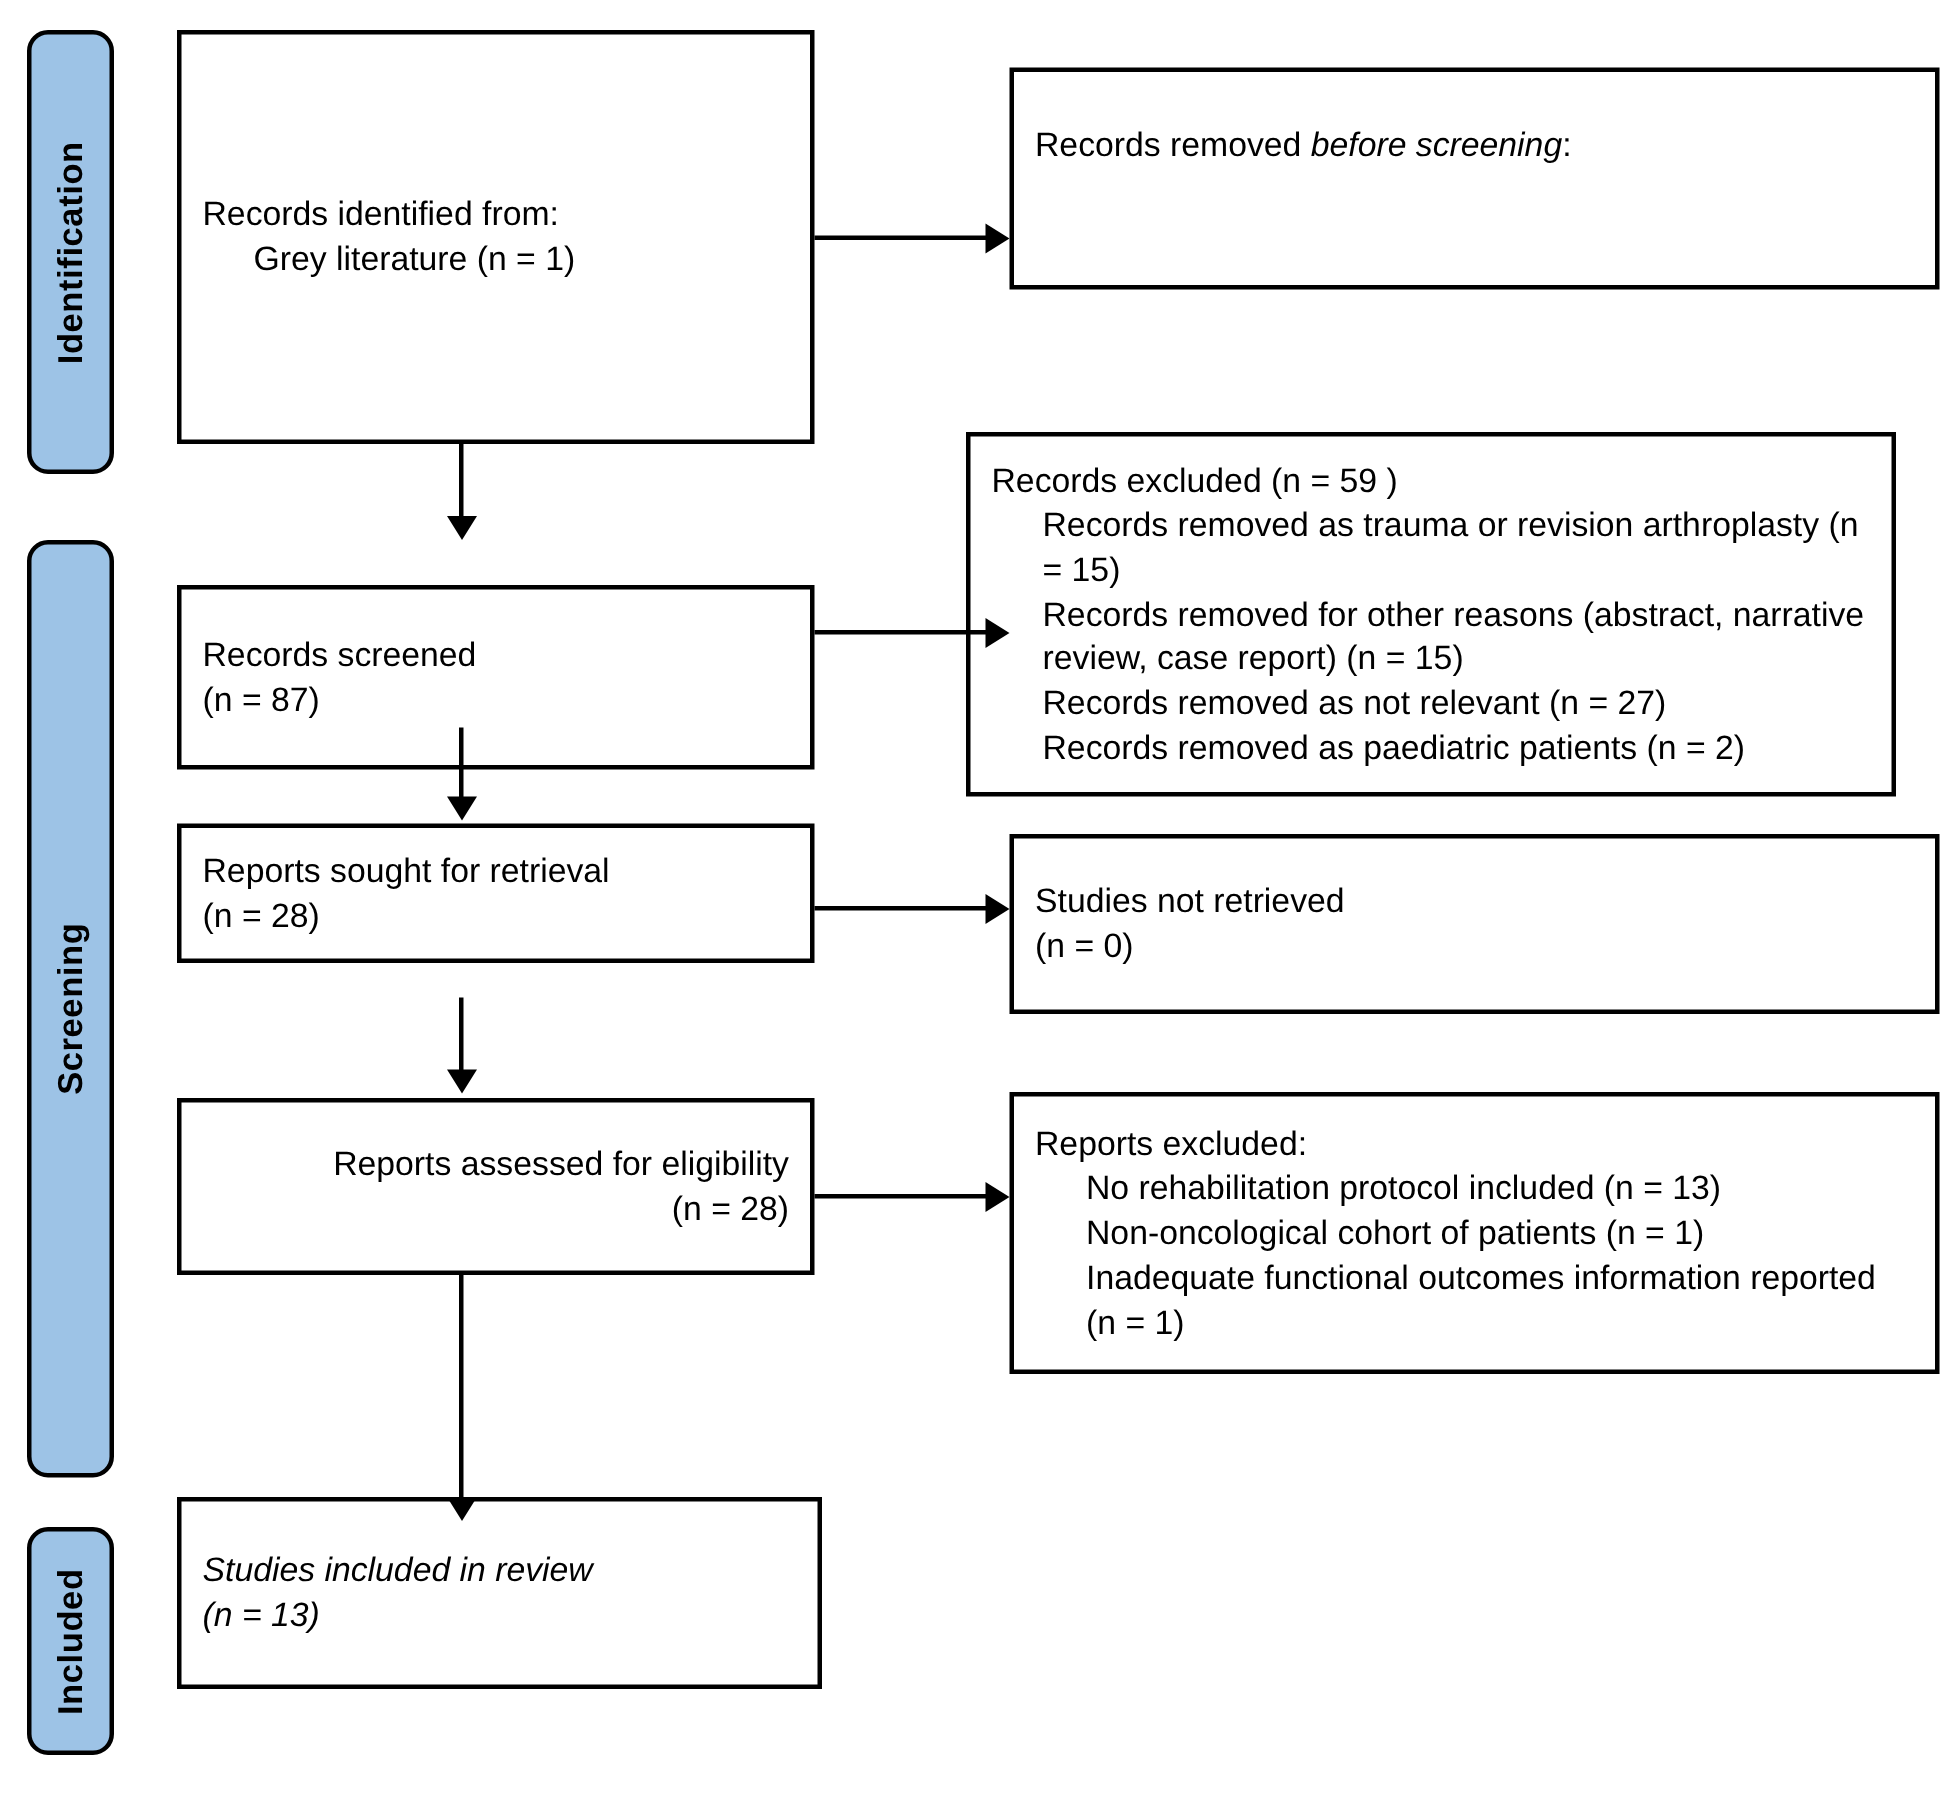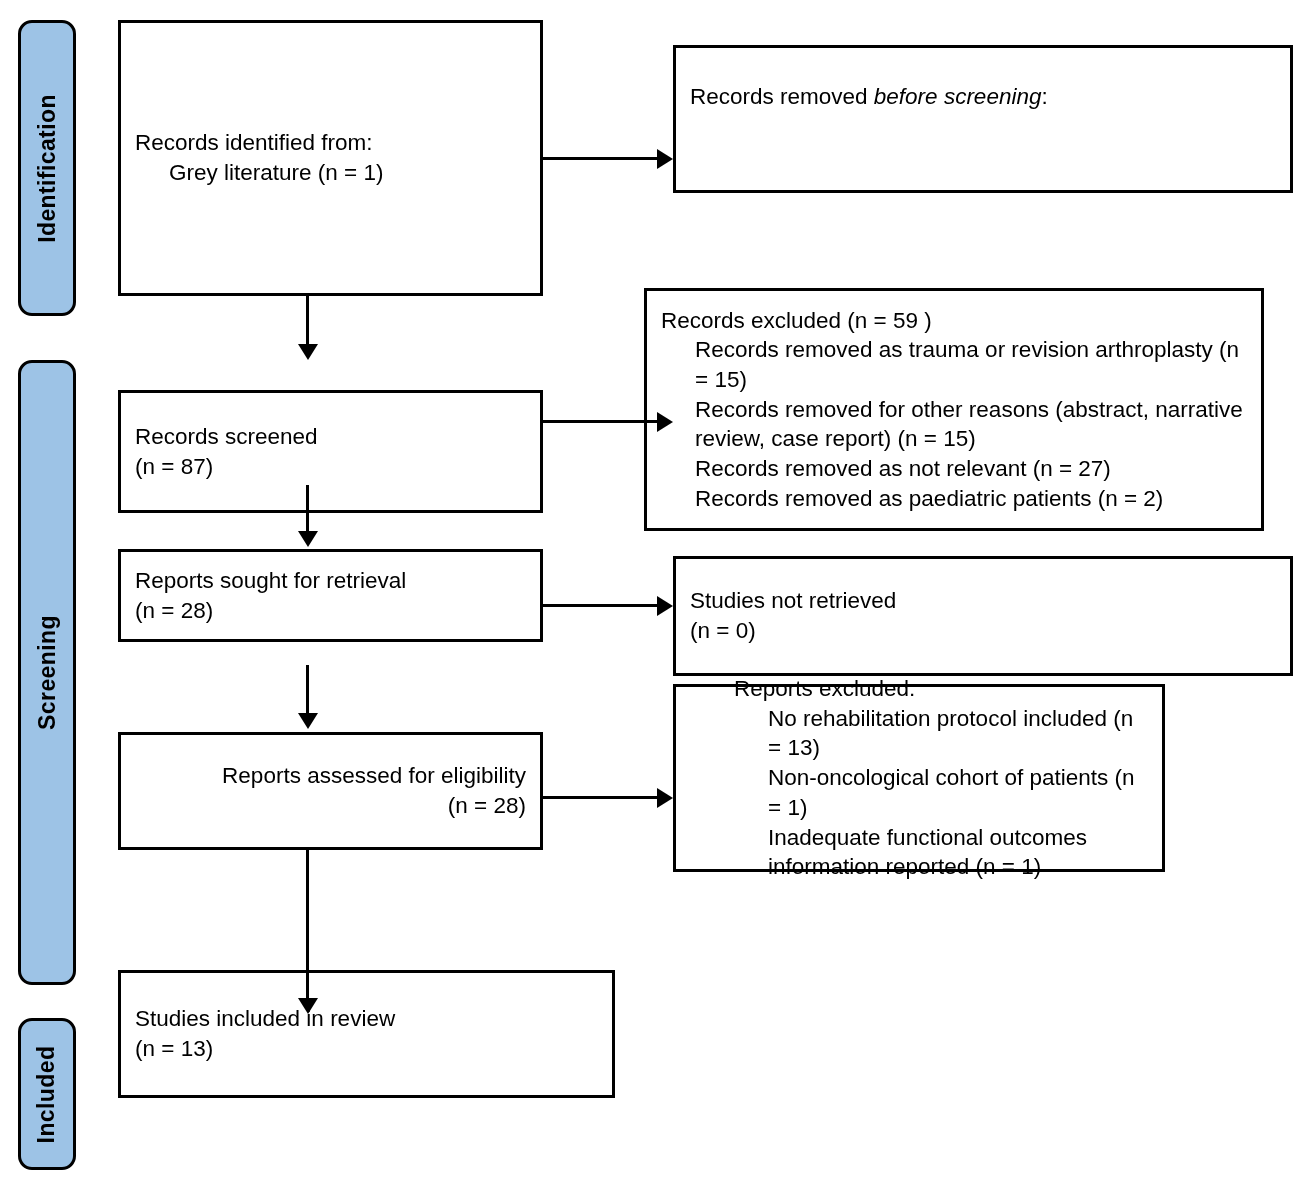--- a/index.html
+++ b/index.html
@@ -118,37 +118,37 @@
   </div>
 
   <div class="node" style="left:118px; top:549px; width:425px; height:93px;">
     <div class="node-text"><span>Reports sought for retrieval</span><br><span>(n = 28)</span></div>
   </div>
 
   <div class="node" style="left:118px; top:732px; width:425px; height:118px;text-align:right;">
     <div class="node-text"><span>Reports assessed for eligibility</span><br><span>(n = 28)</span></div>
   </div>
 
-  <div class="node" style="left:118px; top:970px; width:497px; height:128px;">
+  <div class="node" style="left:118px; top:998px; width:430px; height:128px;font-style:italic;">
     <div class="node-text"><span>Studies included in review</span><br><span>(n = 13)</span></div>
   </div>
 
   <div class="node" style="left:673px; top:45px; width:620px; height:148px;">
     <div class="node-text" style="position:relative; top:-22px;"><span><span>Records removed </span><em>before screening</em><span>:</span></span></div>
   </div>
 
   <div class="node" style="left:644px; top:288px; width:620px; height:243px;">
     <div class="node-text"><span>Records excluded (n = 59 )</span><span class="ind-wrap">Records removed as trauma or revision arthroplasty (n = 15)</span><span class="ind-wrap">Records removed for other reasons (abstract, narrative review, case report) (n = 15)</span><span class="ind-wrap">Records removed as not relevant (n = 27)</span><span class="ind-wrap">Records removed as paediatric patients (n = 2)</span></div>
   </div>
 
   <div class="node" style="left:673px; top:556px; width:620px; height:120px;">
     <div class="node-text"><span>Studies not retrieved</span><br><span>(n = 0)</span></div>
   </div>
 
-  <div class="node" style="left:673px; top:684px; width:492px; height:188px;padding-left:44px;">
+  <div class="node" style="left:673px; top:728px; width:620px; height:188px;">
     <div class="node-text"><span>Reports excluded:</span><span class="ind-wrap">No rehabilitation protocol included (n = 13)</span><span class="ind-wrap">Non-oncological cohort of patients (n = 1)</span><span class="ind-wrap">Inadequate functional outcomes information reported (n = 1)</span></div>
   </div>
 
   <div class="conn conn-h" style="left:543px; top:157px; width:118px;"></div>
   <div class="arrowhead-right" style="left:657px; top:148.5px;"></div>
 
   <div class="conn conn-v" style="left:306px; top:296px; width:3px; height:50px;"></div>
   <div class="arrowhead-down" style="left:297.5px; top:344px;"></div>
 
   <div class="conn conn-h" style="left:543px; top:420px; width:118px;"></div>

